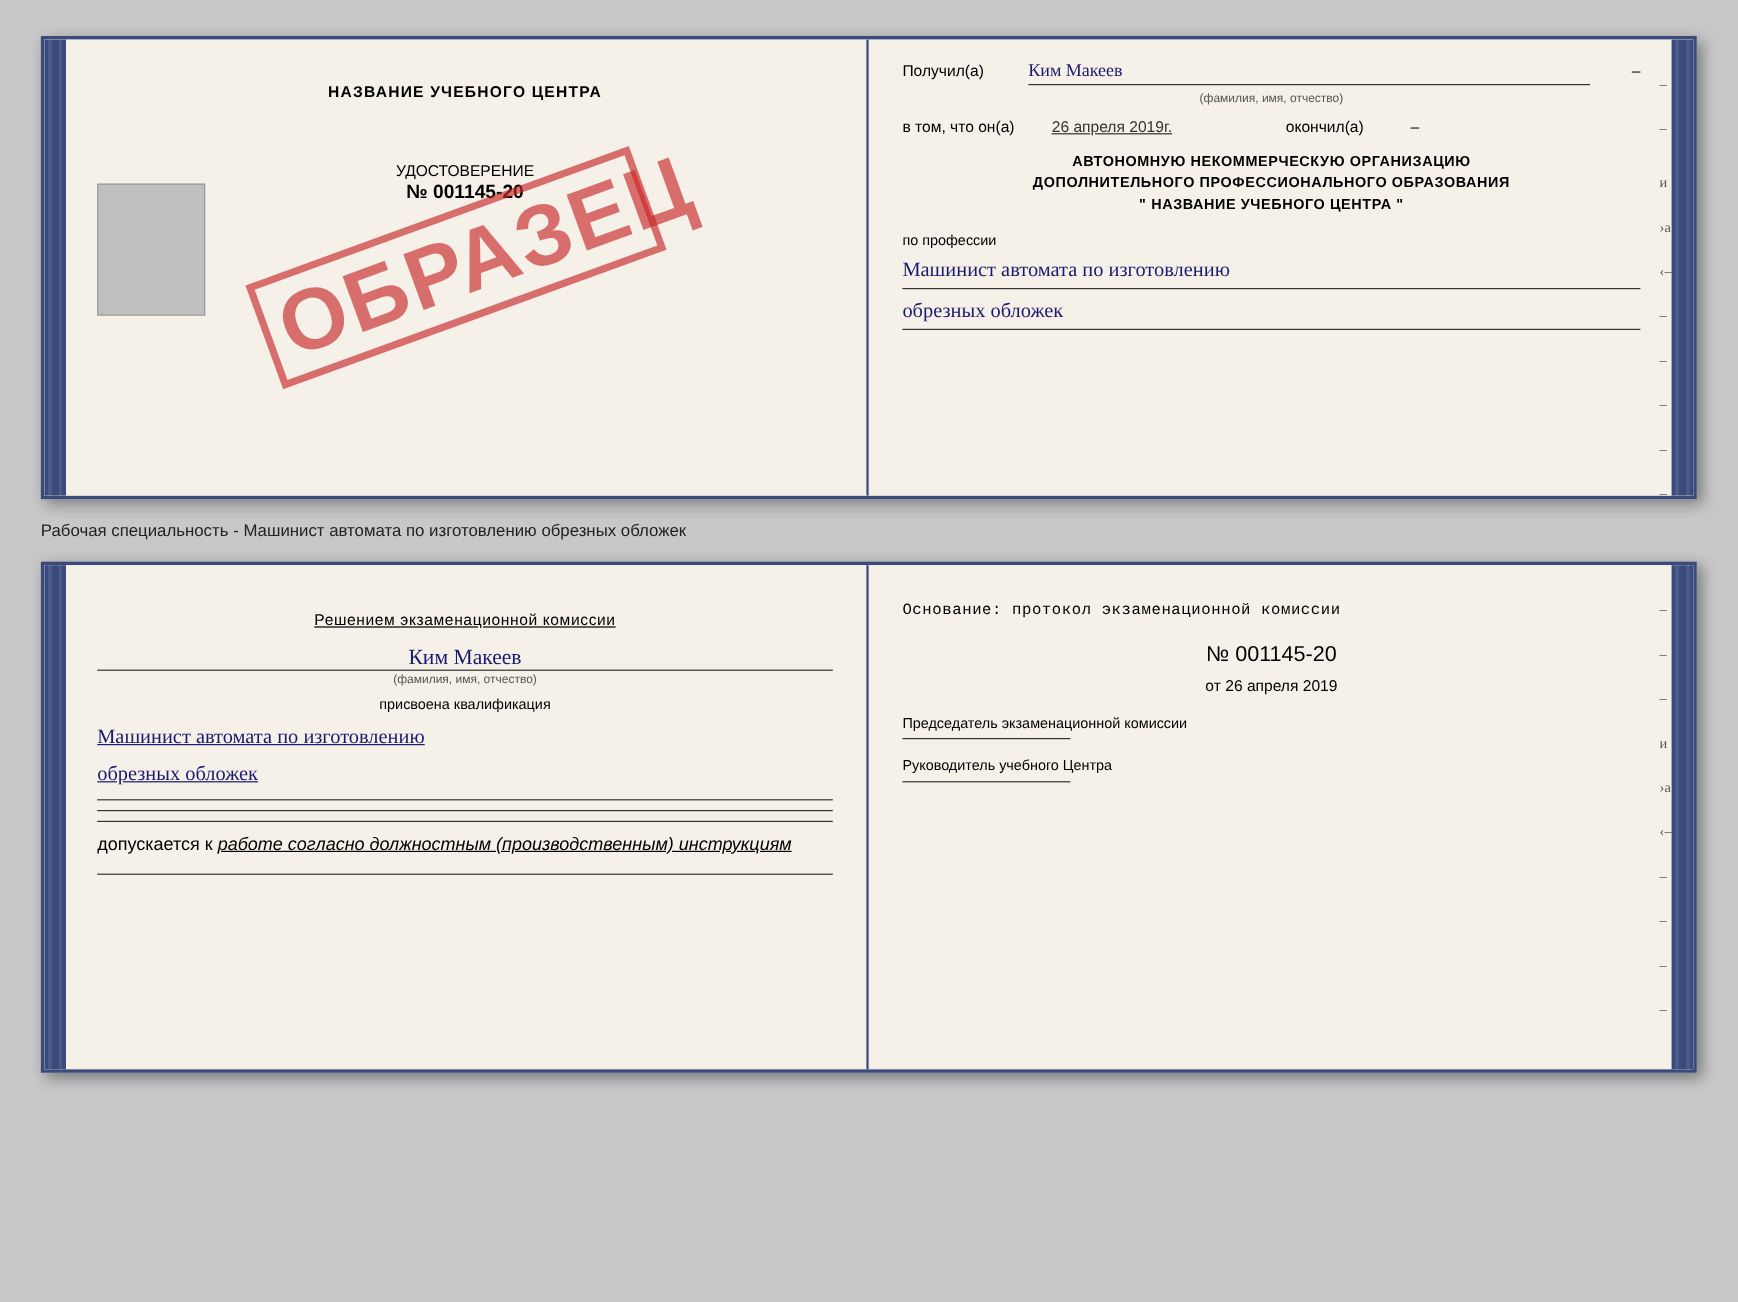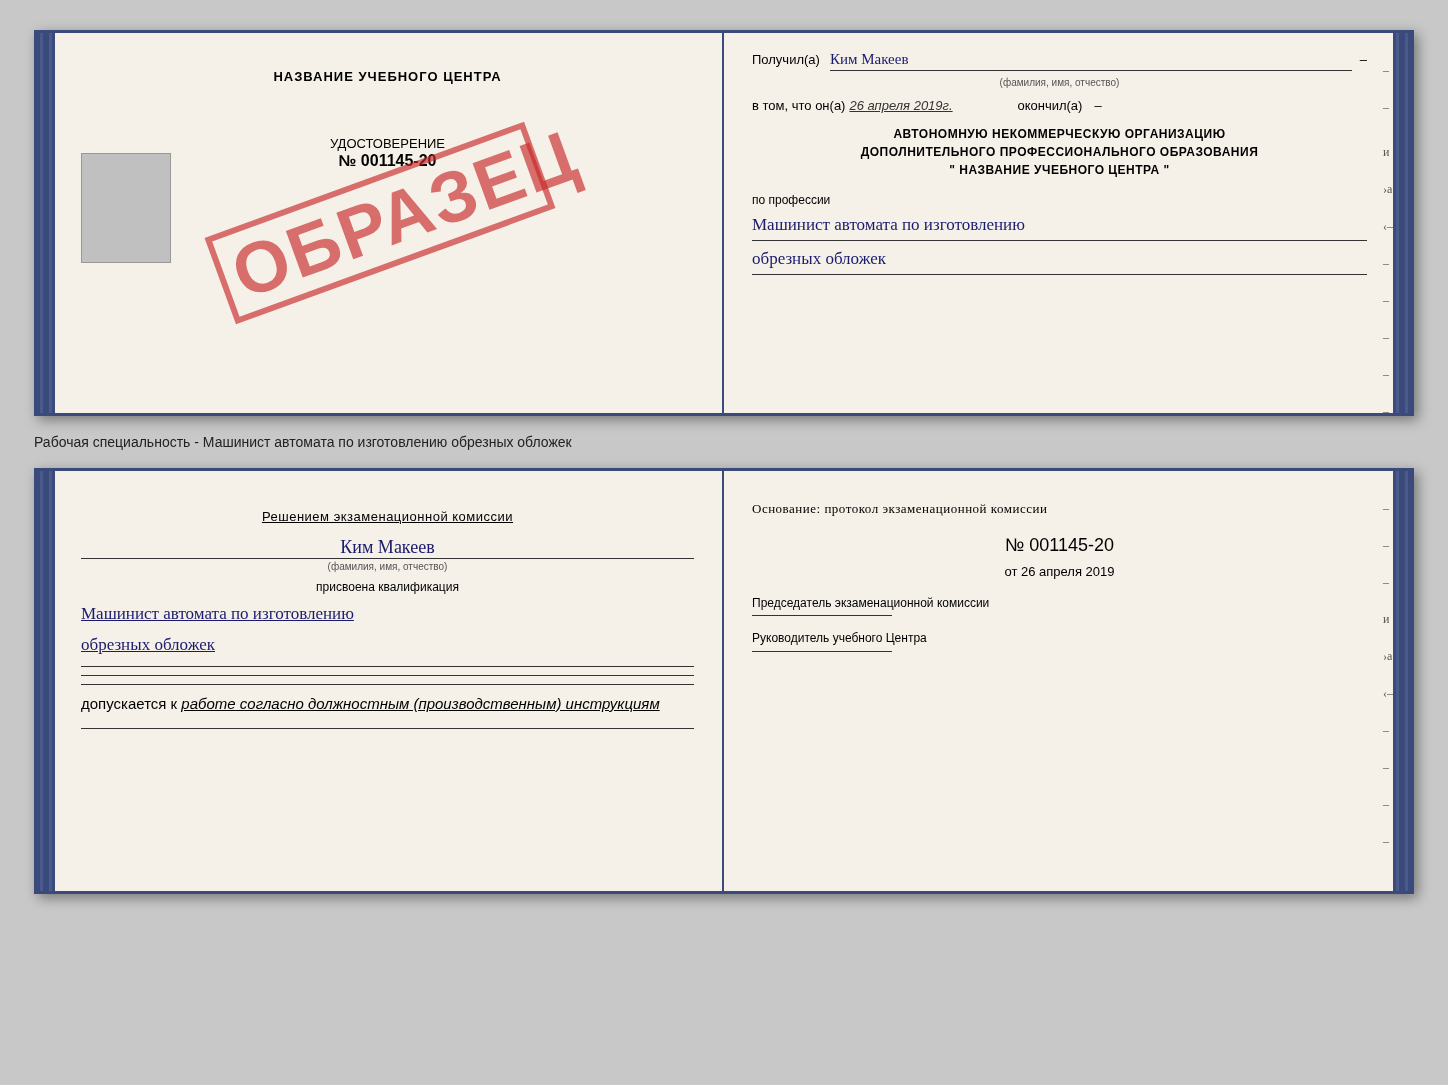--- a/index.html
+++ b/index.html
@@ -154,20 +154,21 @@
       width: 340px;
     }
 
     
     .right-line-row {
       display: flex;
       align-items: baseline;
       margin-bottom: 6px;
       font-size: 13px;
       font-family: Arial, sans-serif;
+      gap: 27px;
     }
 
     .right-line-row .label {
       white-space: nowrap;
       margin-right: 4px;
     }
 
     .underline-value {
       border-bottom: 1px solid #333;
       flex: 1;
@@ -307,21 +308,21 @@
     }
 
     .bottom-dopusk span.italic {
       font-style: italic;
       text-decoration: underline;
     }
 
     
     .bottom-right-title {
       font-size: 13px;
-      font-family: Liberation Serif, serif;
+      font-family: Liberation Mono, monospace;
       letter-spacing: 0.5px;
       margin-bottom: 16px;
       margin-top: 10px;
       line-height: 1.5;
     }
 
     .bottom-protocol-number {
       font-size: 18px;
       font-family: Arial, sans-serif;
       text-align: center;
@@ -384,21 +385,21 @@
 
       <div class="right-line-row">
         <span class="label">Получил(а)</span>
         <span class="underline-value" style="margin-left: 6px;">Ким Макеев</span>
         <span style="margin-left: 8px; font-size: 13px;">–</span>
       </div>
       <div class="sub-label">(фамилия, имя, отчество)</div>
 
       <div class="right-line-row" style="margin-top: 8px;">
         <span class="label">в том, что он(а)</span>
-        <span class="underline-value" style="max-width: 160px; font-family: Arial,sans-serif; font-size:13px; font-style: italic; text-decoration: underline; color:#333; border-bottom: none;">26 апреля 2019г.</span>
+        <span class="underline-value" style="max-width: 160px; font-family: Arial,sans-serif; font-size:13px; text-decoration: underline; color:#333; border-bottom: none;">26 апреля 2019г.</span>
         <span style="margin: 0 8px; font-size:13px;">окончил(а)</span>
         <span style="margin-left: 4px; font-size:13px;">–</span>
       </div>
 
       <div class="right-section" style="margin-top: 10px;">
         <p>АВТОНОМНУЮ НЕКОММЕРЧЕСКУЮ ОРГАНИЗАЦИЮ</p>
         <p>ДОПОЛНИТЕЛЬНОГО ПРОФЕССИОНАЛЬНОГО ОБРАЗОВАНИЯ</p>
         <p>"  НАЗВАНИЕ УЧЕБНОГО ЦЕНТРА  "</p>
       </div>
 

